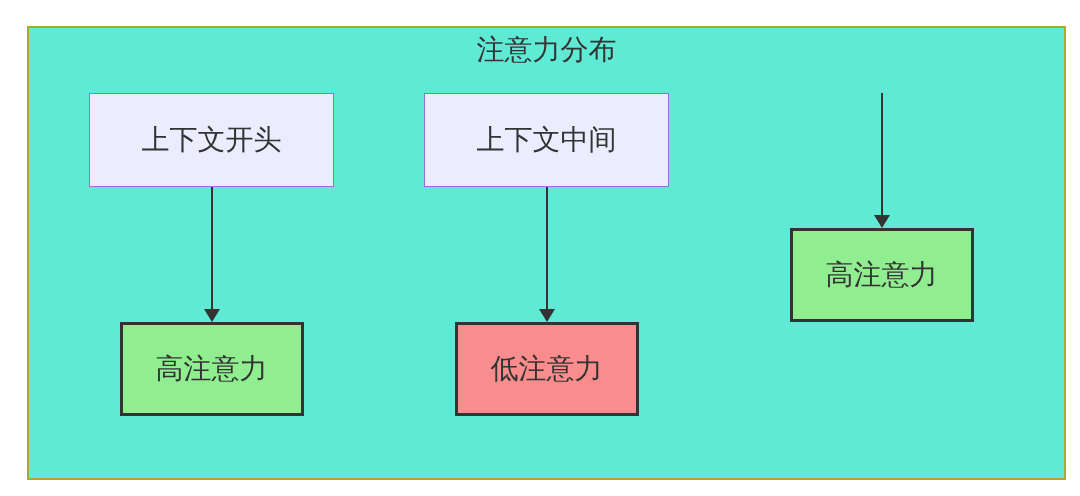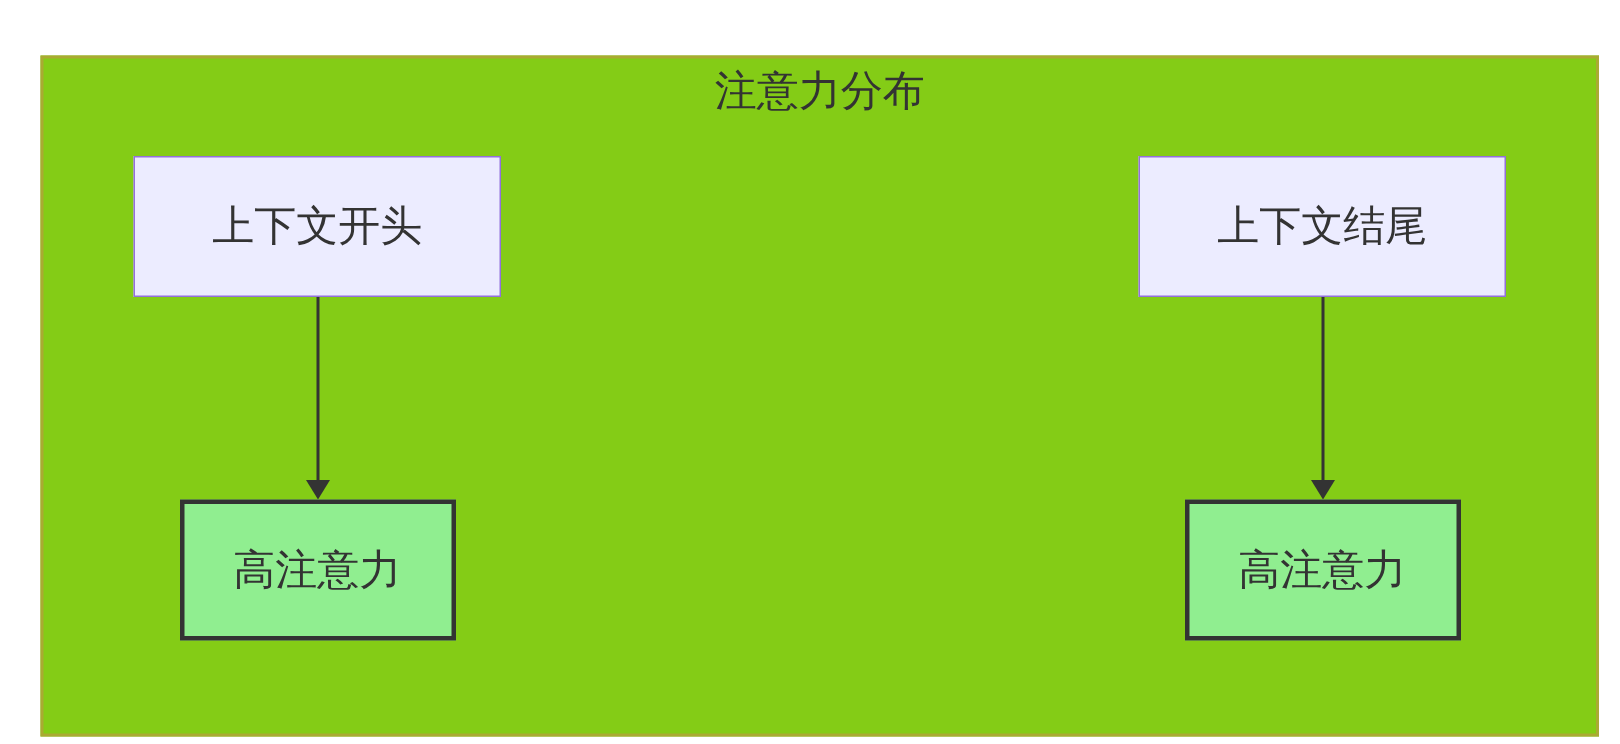--- a/index.html
+++ b/index.html
@@ -76,38 +76,45 @@
     height: 0;
     border-left: 8px solid transparent;
     border-right: 8px solid transparent;
     border-top: 13px solid #333333;
   }
 </style>
 </head>
 <body>
 
 <div class="canvas">
-  <div class="frame" style="background-color: #84cc16; border-color: rgb(170, 170, 51); margin-top: 11px;">
+  <div class="frame" style="background-color: #5eead4; border-color: rgb(170, 170, 51);">
 
     <div class="frame-title" style="color: rgb(51, 51, 51);">注意力分布</div>
 
     <div class="columns">
 
       <div class="column">
         <div class="node source-node" style="background-color: rgb(236, 236, 255); border-color: rgb(147, 112, 219); color: rgb(51, 51, 51);">上下文开头</div>
         <div class="arrow">
           <div class="arrow-line" style="background-color: rgb(51, 51, 51);"></div>
           <div class="arrow-head" style="border-top-color: rgb(51, 51, 51);"></div>
         </div>
         <div class="node target-node" style="background-color: rgb(144, 238, 144); border-color: rgb(51, 51, 51); color: rgb(51, 51, 51);">高注意力</div>
       </div>
 
+      <div class="column">
+        <div class="node source-node" style="background-color: rgb(236, 236, 255); border-color: rgb(147, 112, 219); color: rgb(51, 51, 51);">上下文中间</div>
+        <div class="arrow">
+          <div class="arrow-line" style="background-color: rgb(51, 51, 51);"></div>
+          <div class="arrow-head" style="border-top-color: rgb(51, 51, 51);"></div>
+        </div>
+        <div class="node target-node" style="background-color: rgb(249, 140, 140); border-color: rgb(51, 51, 51); color: rgb(51, 51, 51);">低注意力</div>
+      </div>
 
       <div class="column">
-        <div class="node source-node" style="background-color: rgb(236, 236, 255); border-color: rgb(147, 112, 219); color: rgb(51, 51, 51);">上下文结尾</div>
         <div class="arrow">
           <div class="arrow-line" style="background-color: rgb(51, 51, 51);"></div>
           <div class="arrow-head" style="border-top-color: rgb(51, 51, 51);"></div>
         </div>
         <div class="node target-node" style="background-color: rgb(144, 238, 144); border-color: rgb(51, 51, 51); color: rgb(51, 51, 51);">高注意力</div>
       </div>
 
     </div>
   </div>
 </div>

